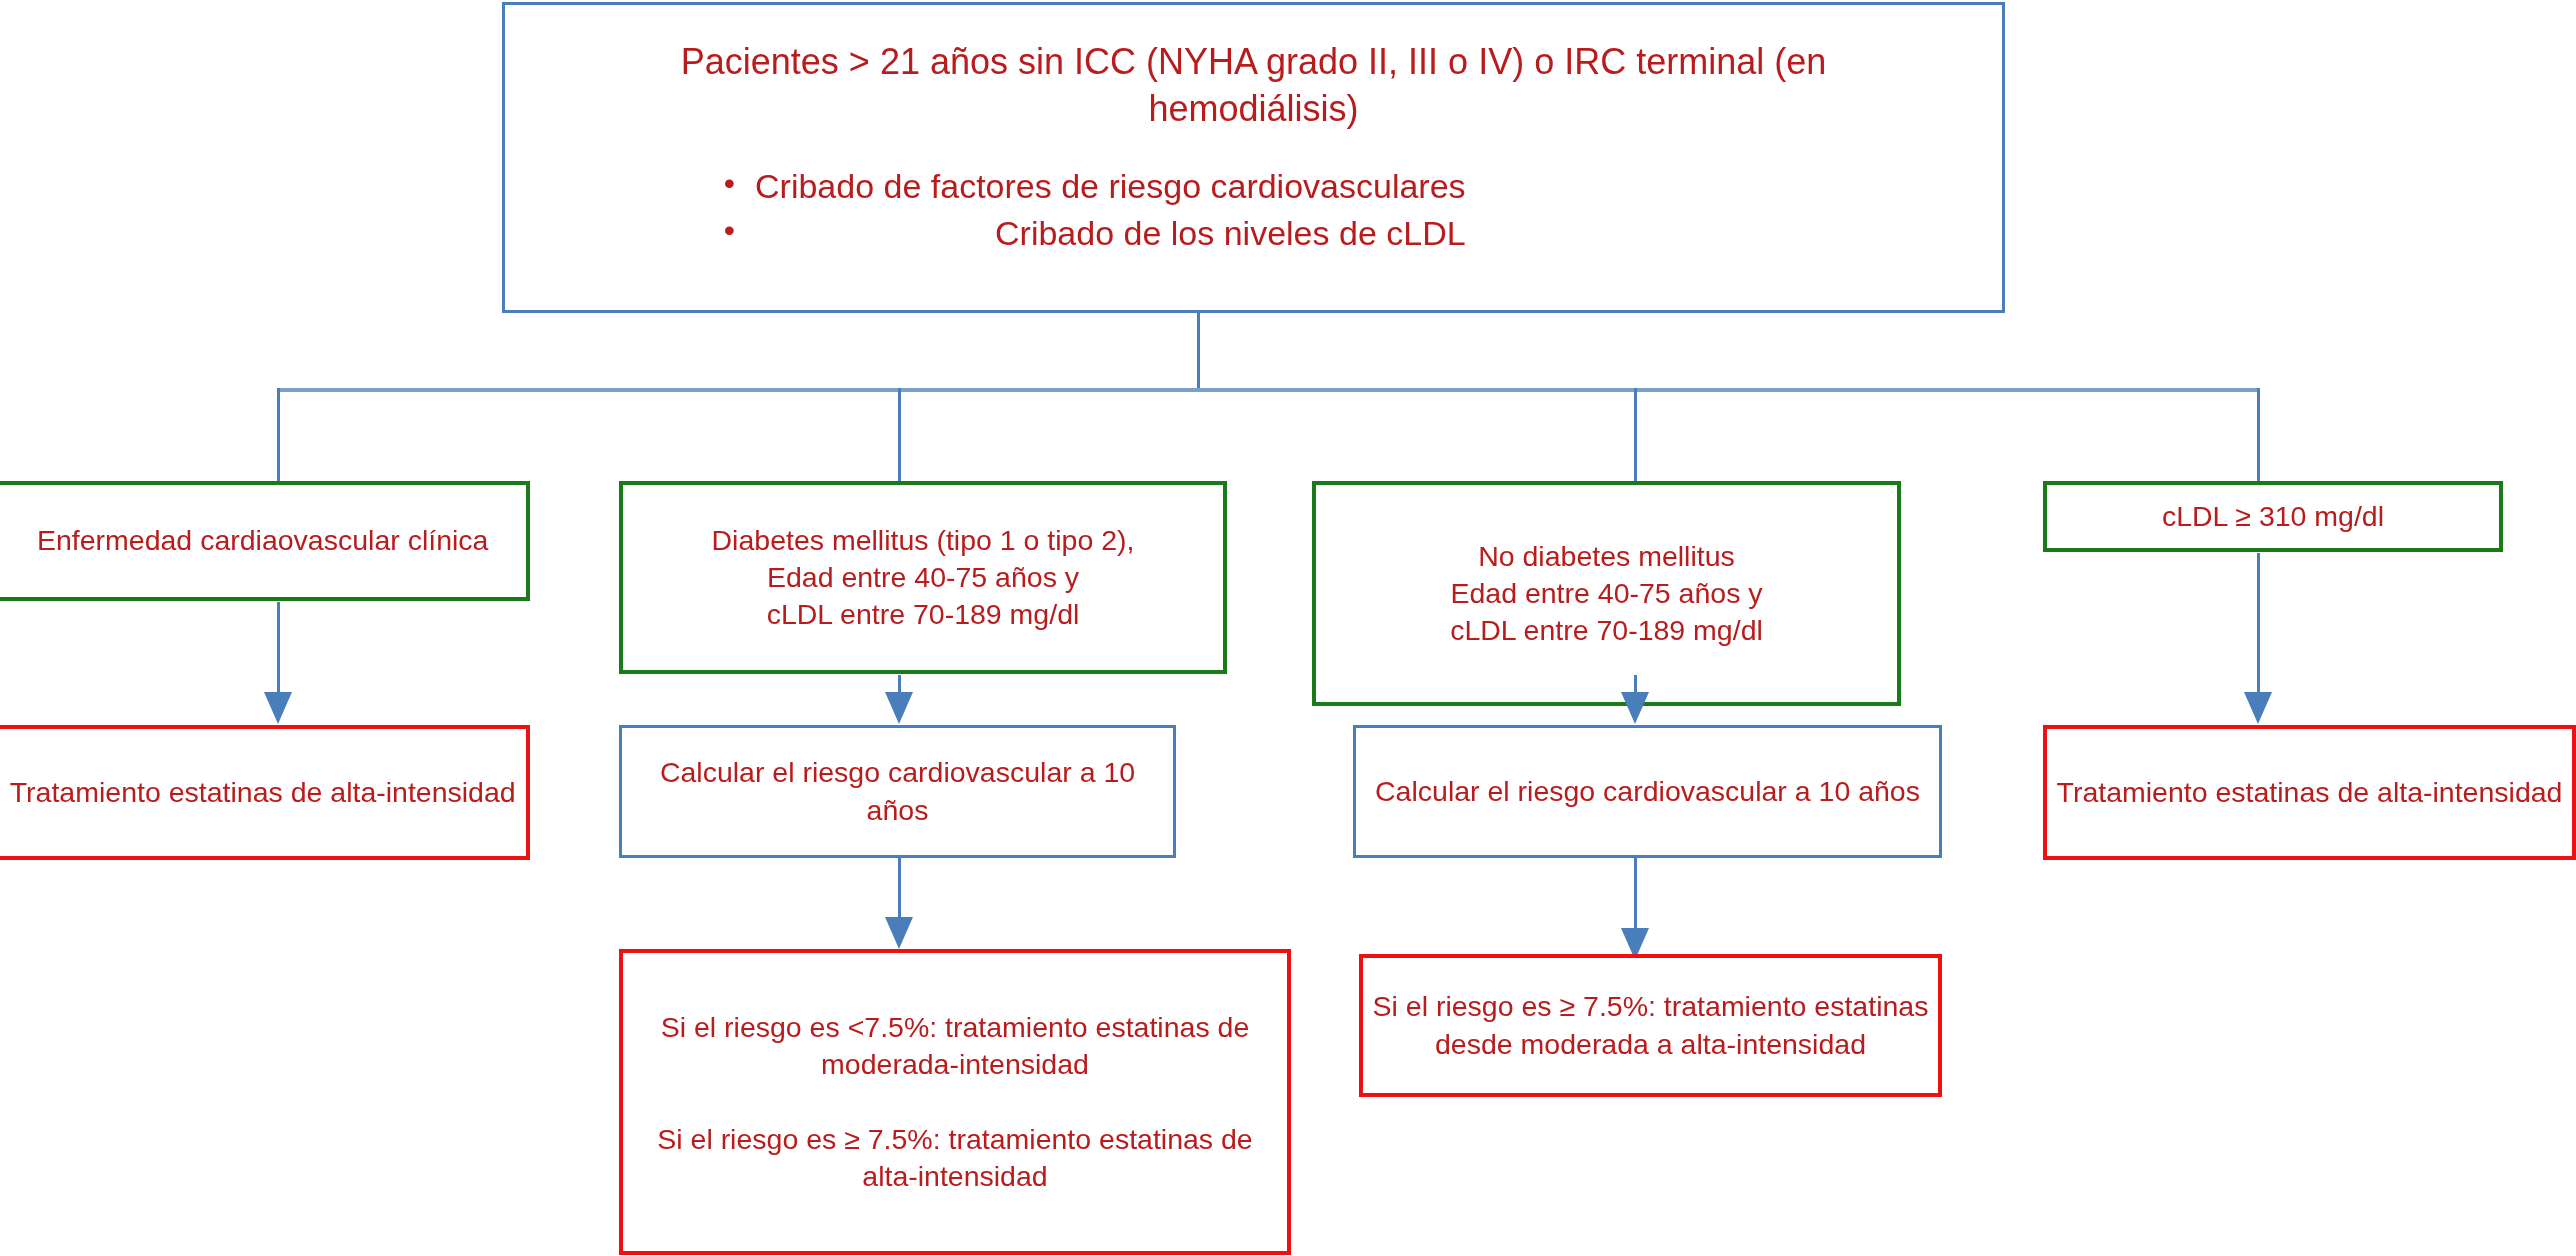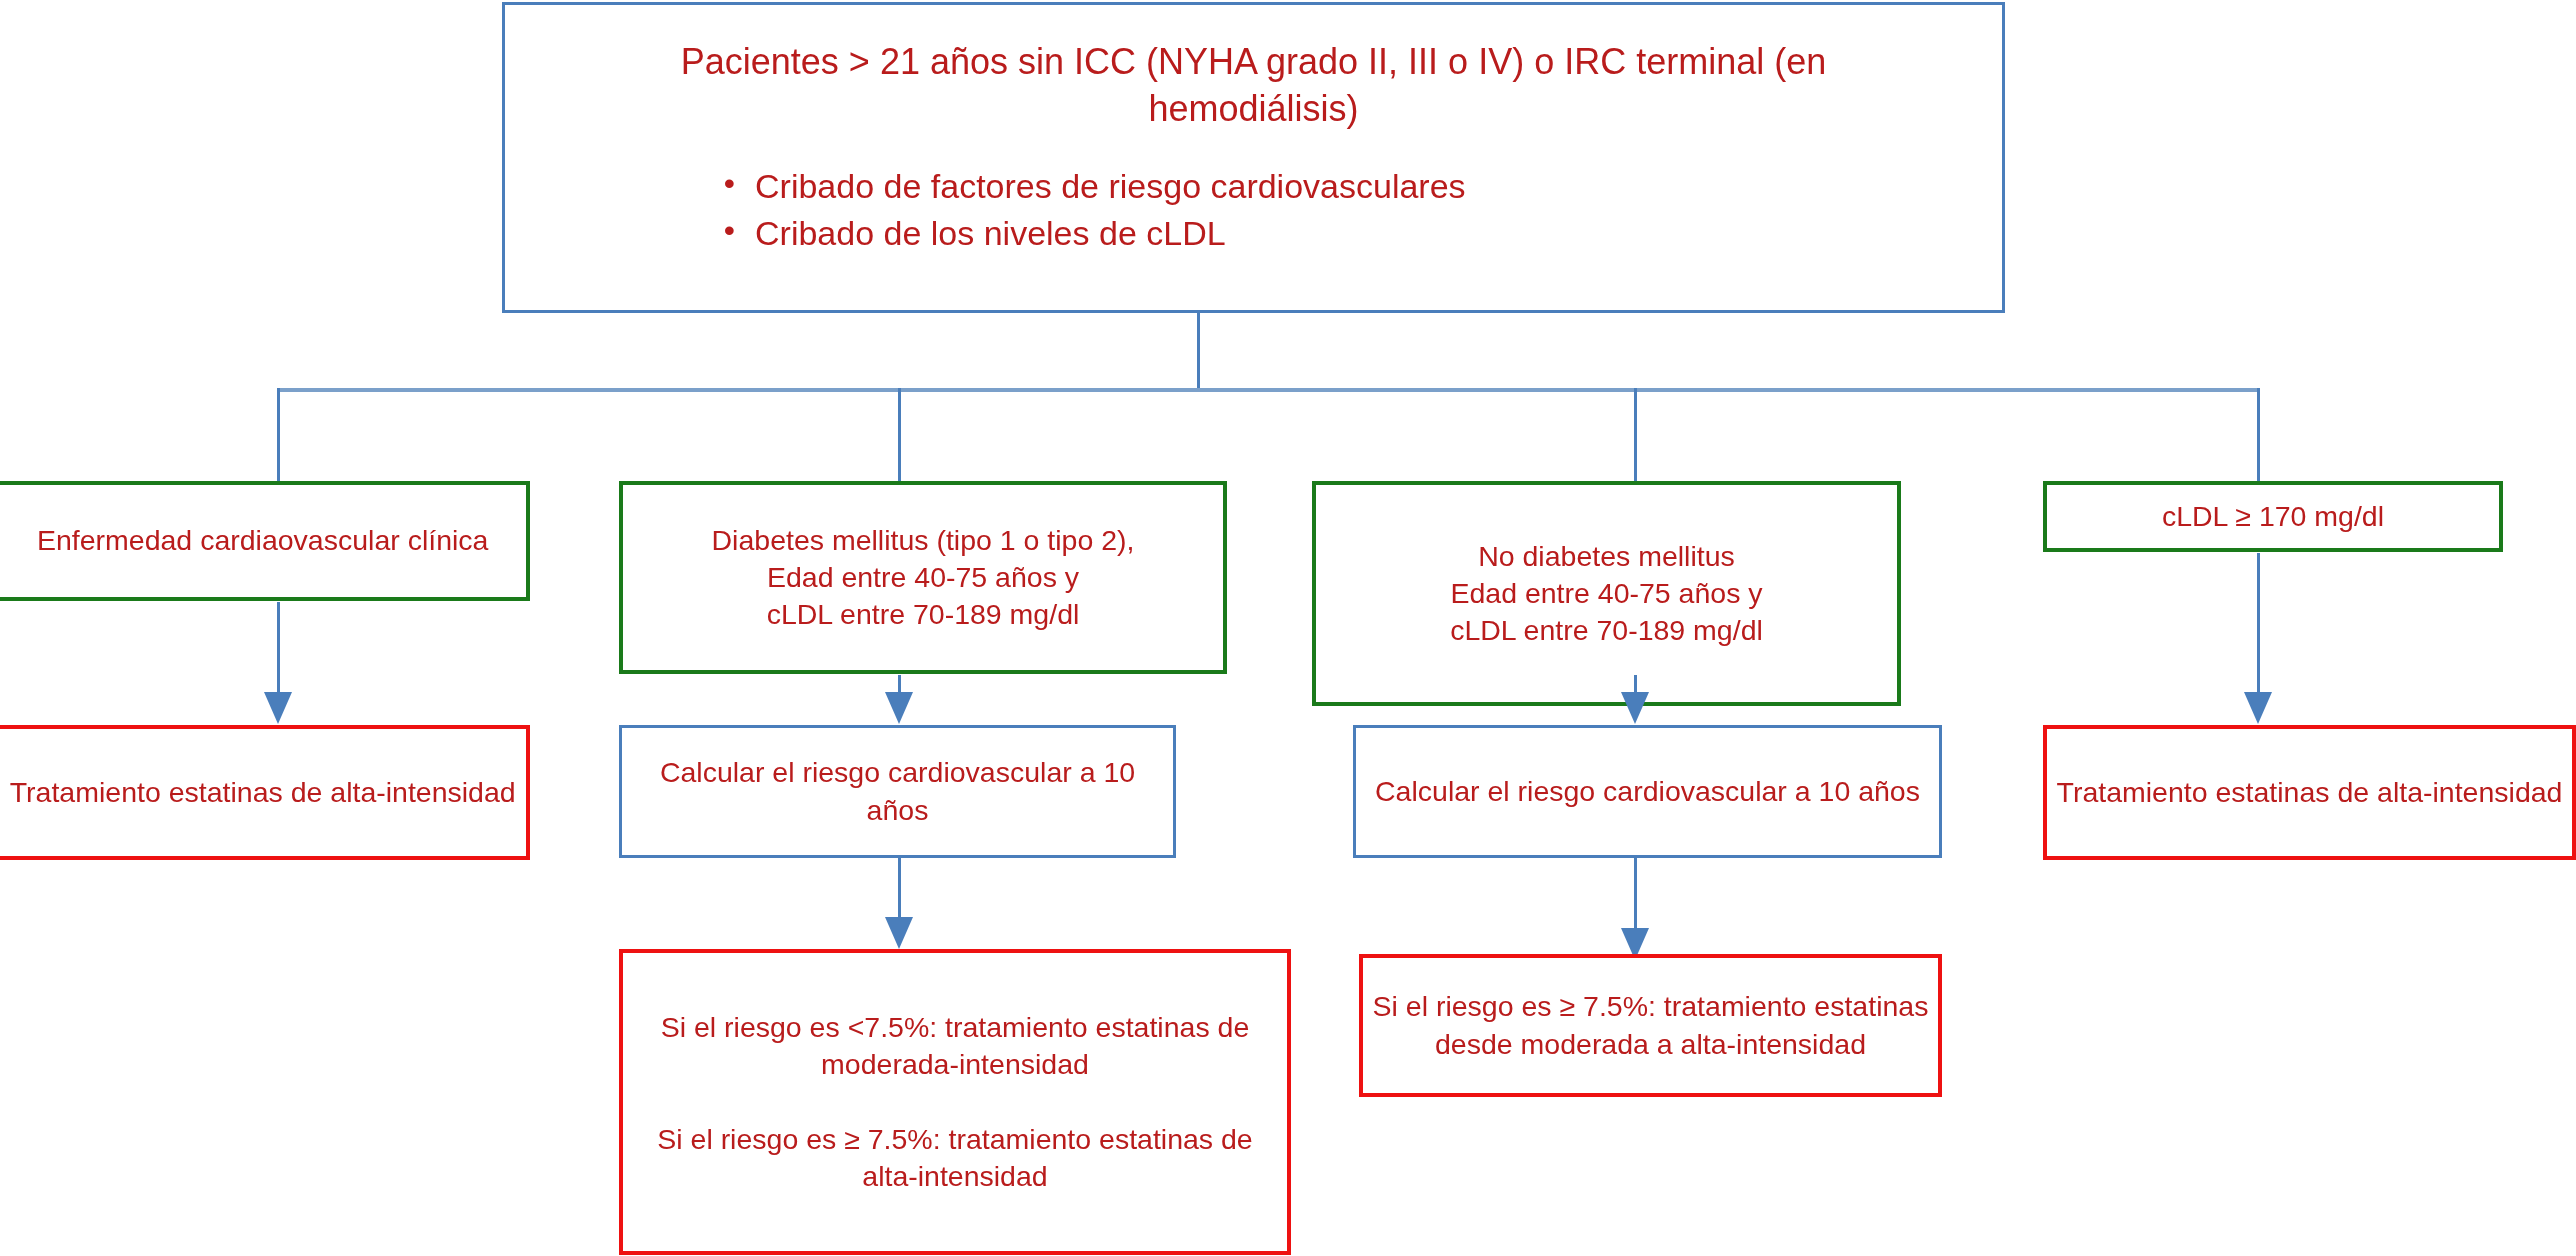--- a/index.html
+++ b/index.html
@@ -43,21 +43,21 @@
     font-size: 36px;
     text-align: center;
     padding: 33px 95px 0 95px;
     line-height: 1.32;
   }
   .root-bullets {
     margin: 30px 0 0 0;
     padding: 0 0 0 0;
     list-style: none;
     align-self: flex-start;
-    text-align: left;
+    text-align: right;
     margin-left: 214px;
   }
   .root-bullets li {
     font-size: 34px;
     line-height: 1.38;
     position: relative;
     padding-left: 36px;
   }
   .root-bullets li::before {
     content: "\2022";
@@ -128,21 +128,21 @@
 
   <div class="node border-green fs-row2" style="left:1312px; top:481px; width:589px; height:225px;">
     <div class="txt">
       <div>No diabetes mellitus</div>
       <div>Edad entre 40-75 años y</div>
       <div>cLDL entre 70-189 mg/dl</div>
     </div>
   </div>
 
   <div class="node border-green fs-row2" style="left:2043px; top:481px; width:460px; height:71px;">
-    <div class="txt">cLDL ≥ 170 mg/dl</div>
+    <div class="txt">cLDL ≥ 310 mg/dl</div>
   </div>
 
   <div class="line-v" style="left:277px; top:602px; width:3.2px; height:95px;"></div>
   <div class="arrow" style="left:264px; top:692px;"></div>
 
   <div class="line-v" style="left:898px; top:675px; width:3.2px; height:22px;"></div>
   <div class="arrow" style="left:885px; top:692px;"></div>
 
   <div class="line-v" style="left:1634px; top:675px; width:3.2px; height:22px;"></div>
   <div class="arrow" style="left:1621px; top:692px;"></div>

